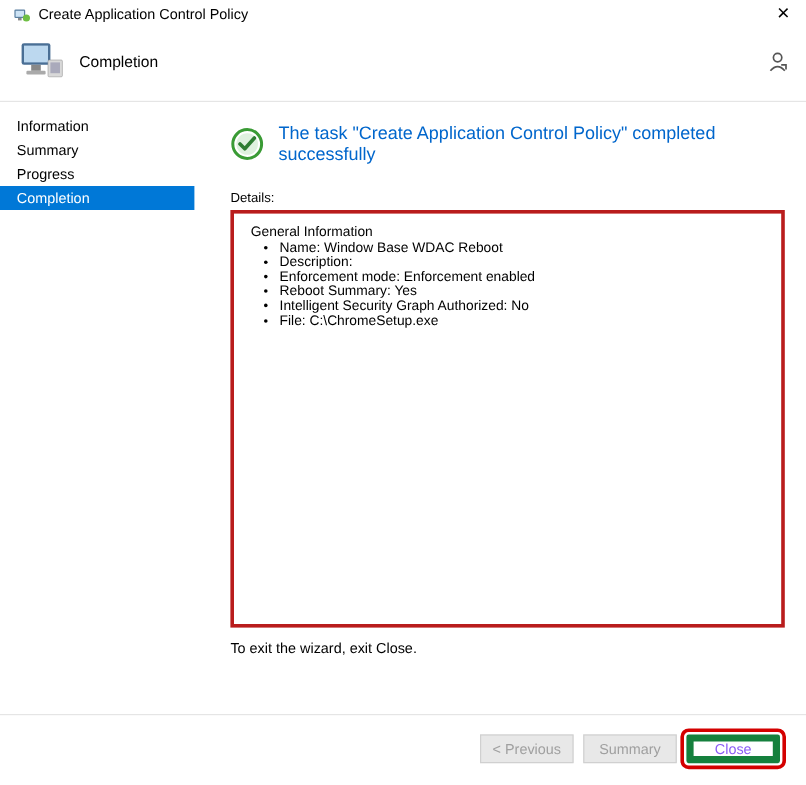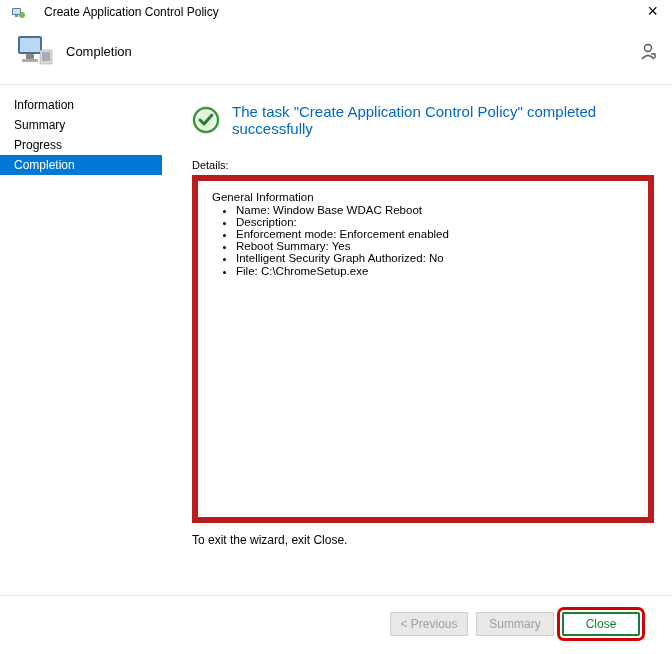--- a/index.html
+++ b/index.html
@@ -1,43 +1,43 @@
 <!DOCTYPE html>
 <html><head>
   <meta charset="utf-8">
   <style>
     * { box-sizing: border-box; margin: 0; padding: 0; }
     body { font-family: "Segoe UI", Tahoma, sans-serif; font-size: 12px; background: #fff; color: #000; }
     .window { width: 672px; height: 654px; position: relative; background: #fff; }
-    .titlebar { display: flex; align-items: center; padding: 4px 10px 2px 10px; gap: 12px; }
+    .titlebar { display: flex; align-items: center; padding: 4px 10px 2px 10px; }
     .titlebar-icon { width: 16px; height: 16px; margin-right: 6px; display:flex; align-items:center; justify-content:center;}
     .titlebar-text { font-size: 12px; }
     .close-x { position: absolute; top: 4px; right: 14px; font-size: 18px; line-height: 14px; cursor: default; }
     .header { display: flex; align-items: center; padding: 8px 14px 12px 14px; }
     .header-icon { width: 42px; height: 42px; margin-right: 10px; display:flex;align-items:center;justify-content:center;}
     .header-title { font-size: 13px; }
     .header-right-icon { margin-left: auto; width: 20px; height: 20px; }
     .divider { border-top: 1px solid #e5e5e5; margin: 0; }
     .body { display: flex; height: calc(100% - 120px); }
     .sidebar { width: 162px; padding-top: 10px; }
     .sidebar-item { padding: 3px 14px; font-size: 12px; cursor: default; }
     .sidebar-item.selected { background: #0078d7; color: #fff; }
     .main { flex: 1; padding: 14px 18px 0 30px; display: flex; flex-direction: column; }
     .success-row { display: flex; align-items: center; margin-bottom: 22px; margin-top:4px;}
     .success-icon { width: 28px; height: 28px; margin-right: 12px; flex-shrink:0;}
     .success-text { color: #0066cc; font-size: 15px; }
     .details-label { font-size: 11px; margin-bottom: 4px; }
-    .details-box { border: 6px solid #b91c1c; height: 348px; padding: 10px 14px; font-size: 11.5px; overflow: auto; }
+    .details-box { border: 3px solid #b91c1c; height: 348px; padding: 10px 14px; font-size: 11.5px; overflow: auto; }
     .details-box ul { list-style: disc; padding-left: 24px; margin: 1px 0; }
     .details-box .section { margin-bottom: 1px; }
     .exit-text { margin-top: 10px; font-size: 12px; }
-    .button-row { position: absolute; bottom: 18px; right: 32px; display: flex; gap: 8px; padding-left: 13px; }
+    .button-row { position: absolute; bottom: 18px; right: 22px; display: flex; gap: 8px; padding-left: 13px; }
     .btn { width: 78px; height: 24px; border: 1px solid #adadad; background: #e1e1e1; font-size: 12px; cursor: default; display:flex;align-items:center;justify-content:center;}
     .btn.disabled { color: #a0a0a0; background: #e8e8e8; border-color: #d0d0d0; }
-    .btn.primary { border: 2px solid #15803d; background: #fff; color: #15803d; }
+    .btn.primary { border: 6px solid #15803d; background: #fff; color: #8b5cf6; }
     .btn.highlighted-frame { outline: 3px solid #d40000; outline-offset: 2px; border-radius:2px;}
     .button-divider { position:absolute; bottom: 58px; left:0; right:0; border-top:1px solid #e5e5e5;}
   </style>
 </head>
 <body>
 
 <div class="window">
 
   <div class="titlebar">
     <span class="titlebar-icon">

